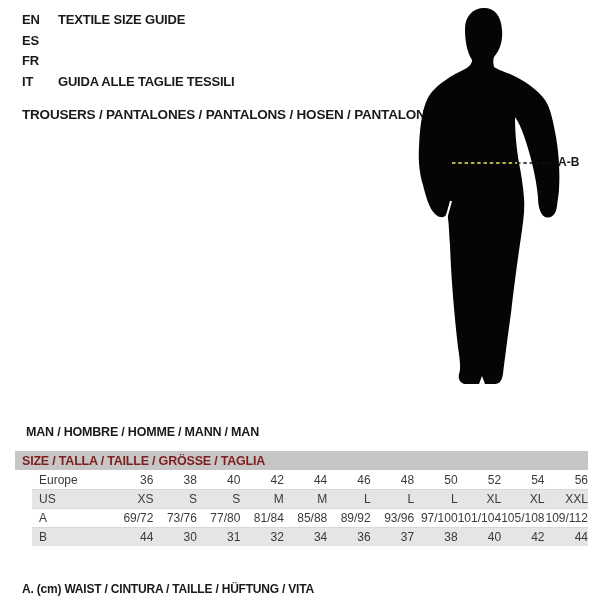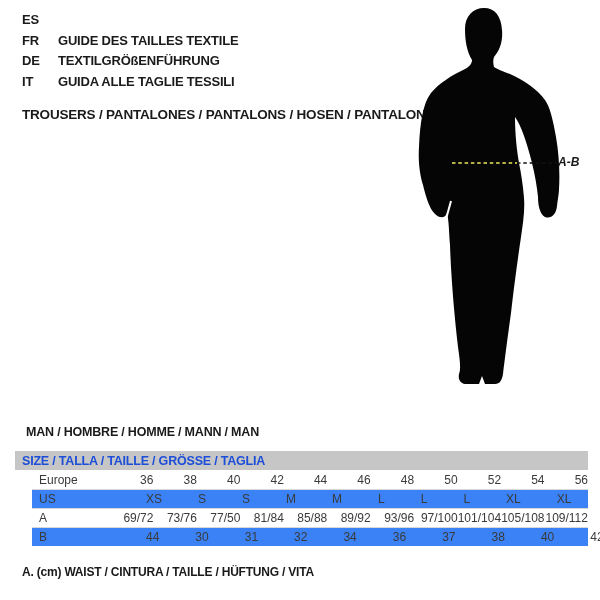--- a/index.html
+++ b/index.html
@@ -10,53 +10,52 @@
   }
   
   .lang-list{position:absolute;left:22px;top:10px;}
   .lang-row{display:grid;grid-template-columns:36px auto;line-height:20.5px;
     font-size:13px;font-weight:bold;letter-spacing:-0.2px;white-space:nowrap;}
   .garment-title{position:absolute;left:22px;top:107px;font-size:13.5px;
     font-weight:bold;letter-spacing:-0.2px;white-space:nowrap;}
   
   .figure-wrap{position:absolute;left:405px;top:5px;width:180px;height:390px;}
   .ab-label{position:absolute;left:558px;top:155px;font-size:12px;font-weight:600;
-    letter-spacing:0px;font-style:italic;}
+    letter-spacing:0px;}
   
   .section-title{position:absolute;left:18px;top:425px;font-size:12.5px;
     font-weight:bold;letter-spacing:-0.2px;white-space:nowrap;padding-left:8px;}
   .size-table{position:absolute;left:15px;top:451px;width:573px;font-size:12px;color:#3a3a3a;}
   .table-header{height:19px;background:#c6c6c6;display:flex;align-items:center;
     padding-left:7px;box-sizing:border-box;font-size:12.5px;font-weight:600;
-    color:#1d4ed8;letter-spacing:-0.2px;}
+    color:#7f1d1d;letter-spacing:-0.2px;}
   .table-row{display:grid;grid-template-columns:78px repeat(11,1fr);height:19px;
     align-items:center;box-sizing:border-box;margin-left:17px;}
-  .table-row.striped{background:#3b82f6;gap:36px;}
+  .table-row.striped{background:#e5e5e5;}
   .table-row + .table-row{border-top:1px solid #d8d8d8;}
   .table-row:first-of-type{margin-top:1px;}
   .row-label{padding-left:7px;text-align:left;}
   .cell{text-align:right;white-space:nowrap;}
   
-  .footnotes{position:absolute;left:22px;top:565px;font-size:12px;font-weight:bold;
+  .footnotes{position:absolute;left:22px;top:582px;font-size:12px;font-weight:bold;
     line-height:15.5px;letter-spacing:-0.2px;white-space:nowrap;}
 </style>
 </head>
 <body>
 
 <div class="lang-list">
   <div class="lang-row">
+    <span>EN</span>
+    <span>TEXTILE SIZE GUIDE</span>
+  </div>
+  <div class="lang-row">
     <span>ES</span>
   </div>
   <div class="lang-row">
     <span>FR</span>
-    <span>GUIDE DES TAILLES TEXTILE</span>
-  </div>
-  <div class="lang-row">
-    <span>DE</span>
-    <span>TEXTILGRÖßENFÜHRUNG</span>
   </div>
   <div class="lang-row">
     <span>IT</span>
     <span>GUIDA ALLE TAGLIE TESSILI</span>
   </div>
 </div>
 
 <div class="garment-title">TROUSERS / PANTALONES / PANTALONS / HOSEN / PANTALONI</div>
 
 <div class="figure-wrap">
@@ -132,21 +131,21 @@
     <span class="cell">L</span>
     <span class="cell">XL</span>
     <span class="cell">XL</span>
     <span class="cell">XXL</span>
   </div>
 
   <div class="table-row">
     <span class="row-label">A</span>
     <span class="cell">69/72</span>
     <span class="cell">73/76</span>
-    <span class="cell">77/50</span>
+    <span class="cell">77/80</span>
     <span class="cell">81/84</span>
     <span class="cell">85/88</span>
     <span class="cell">89/92</span>
     <span class="cell">93/96</span>
     <span class="cell">97/100</span>
     <span class="cell">101/104</span>
     <span class="cell">105/108</span>
     <span class="cell">109/112</span>
   </div>
 

